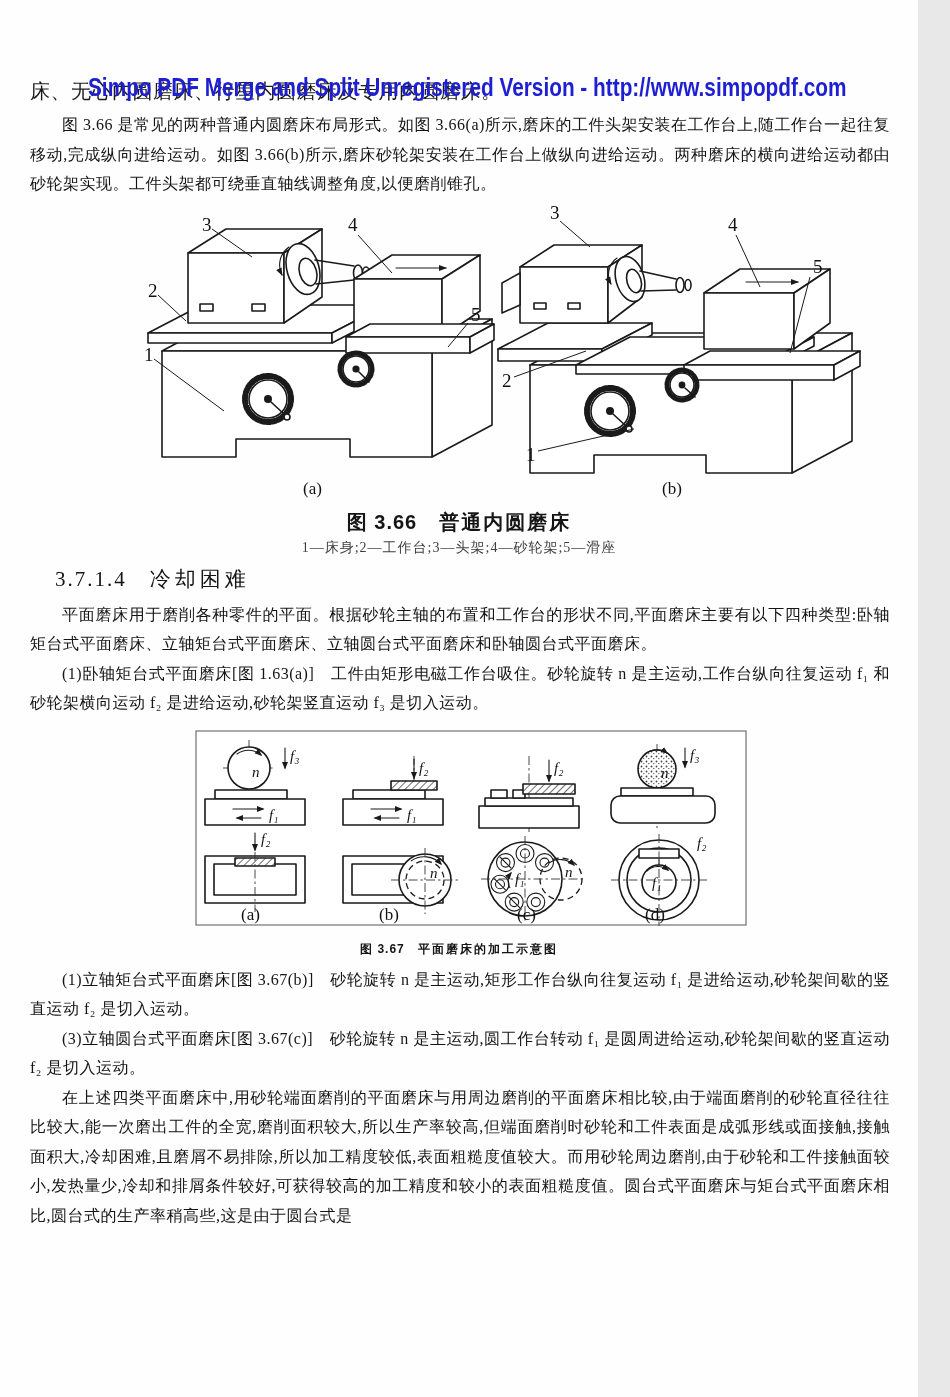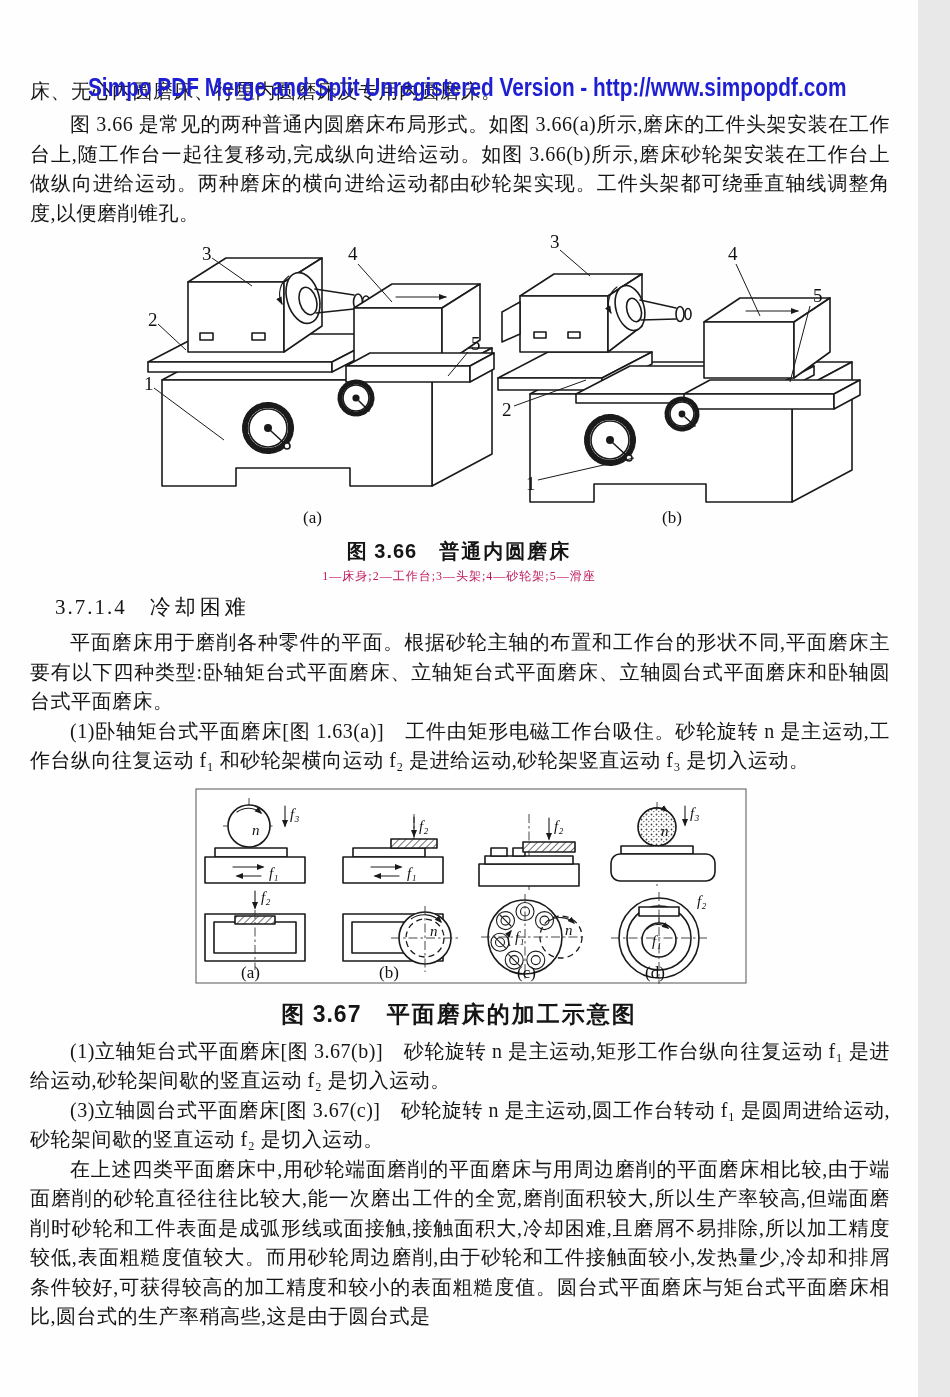--- a/index.html
+++ b/index.html
@@ -1,34 +1,34 @@
 <!DOCTYPE html>
 <html lang="zh"><head>
 <meta charset="utf-8">
 <style>
   html,body{margin:0;padding:0;background:#e8e8e8;}
   .page{position:relative;width:918px;height:1397px;background:#fefefe;overflow:hidden;
         font-family:"Liberation Serif","DejaVu Serif","DejaVu Sans",serif;color:#151515;}
-  .tx{margin:0 28px 0 30px;font-size:20px;line-height:29.5px;text-align:justify;
+  .tx{margin:0 28px 0 30px;font-size:16px;line-height:29.5px;text-align:justify;
       text-indent:2em;letter-spacing:.5px;}
   .topline-wrap{position:relative;height:36px;margin-top:70px;}
   .clipped-line{position:absolute;left:30px;top:8px;font-size:20px;letter-spacing:.5px;white-space:nowrap;color:#1b1b1b;}
   .watermark{position:absolute;left:88px;top:2px;font-family:"Liberation Sans","DejaVu Sans",sans-serif;
              font-size:26px;font-weight:bold;white-space:nowrap;transform:scaleX(.80);transform-origin:left top;}
   .p1{margin-top:4px;}
   .figwrap366{position:relative;height:302px;margin-top:2px;}
   .m-a{position:absolute;left:140px;top:0;}
   .m-b{position:absolute;left:492px;top:0;}
   .figwrap367{position:relative;height:198px;margin-top:12px;}
   .f367{position:absolute;left:195px;top:0;}
   .caption{text-align:center;font-family:"Liberation Sans","DejaVu Sans",sans-serif;
            font-weight:bold;font-size:20px;margin-top:6px;letter-spacing:1px;}
   .caption .cap-title{margin-left:1.1em;letter-spacing:2px;text-align:right;}
-  .caption367{font-size:23px;margin-top:13px;}
-  .legend{text-align:center;font-size:12px;margin-top:3px;letter-spacing:1px;color:#be185d;}
+  .caption367{font-size:12px;margin-top:13px;}
+  .legend{text-align:center;font-size:14px;margin-top:3px;letter-spacing:1px;color:#404040;}
   .heading{margin:8px 0 0 55px;font-size:21px;}
   .heading .h-num{letter-spacing:2px;}
   .heading .h-title{margin-left:1.1em;letter-spacing:4px;}
   .p2{margin-top:7px;}
   svg{display:block;}
   svg .art{stroke:#1a1a1a;fill:#fff;stroke-width:1.6;stroke-linejoin:round;stroke-linecap:round;}
   svg .thin{stroke-width:1.1;}
   svg .lead{stroke:#1a1a1a;stroke-width:1;fill:none;}
   svg text{stroke:none;fill:#111;font-family:"Liberation Serif","DejaVu Serif",serif;}
   svg .num{font-size:19px;}

